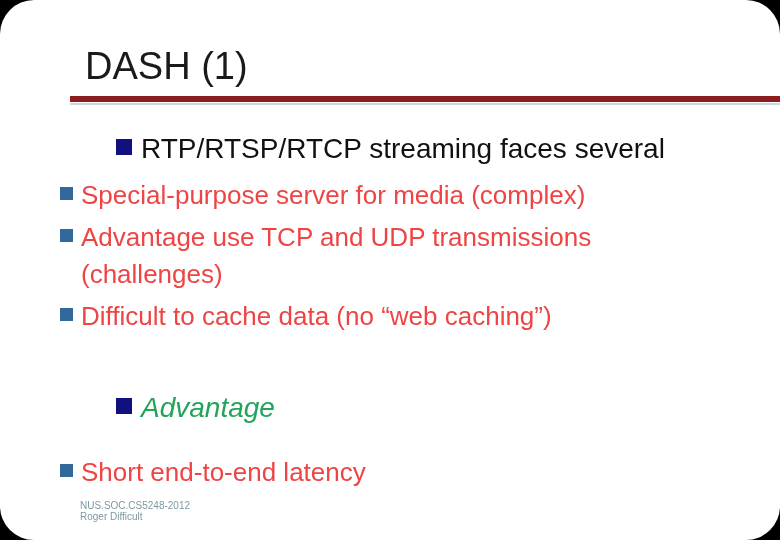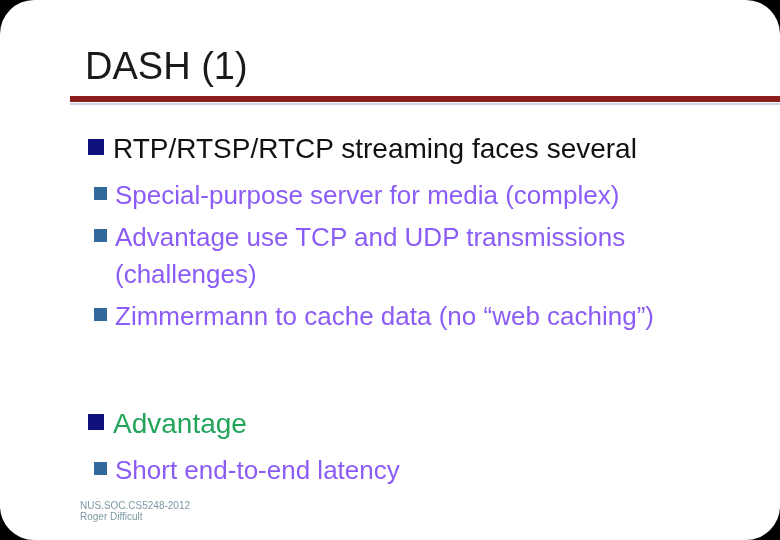--- a/index.html
+++ b/index.html
@@ -48,30 +48,30 @@
     position: absolute;
     left: 0;
     top: 130px;
     width: 780px;
   }
   .item {
     display: flex;
     align-items: flex-start;
   }
   .l1 {
-    padding-left: 88px;
+    padding-left: 116px;
     font-size: 28px;
     line-height: 38px;
     color: #111111;
   }
   .l2 {
-    padding-left: 94px;
+    padding-left: 60px;
     font-size: 26px;
     line-height: 37px;
-    color: #8b5cf6;
+    color: #ef4444;
     margin-top: 5px;
   }
   .sq1 {
     flex: 0 0 auto;
     width: 16px;
     height: 16px;
     background: #10107E;
     margin-top: 9px;
     margin-right: 9px;
   }
@@ -79,22 +79,22 @@
     flex: 0 0 auto;
     width: 13px;
     height: 13px;
     background: #31699B;
     margin-top: 10px;
     margin-right: 8px;
   }
   .red  { color: #A61B1B; }
   .green{ color: #22A45B; }
   .group-gap { margin-top: 9px; }
-  .advantage { margin-top: 70px; }
-  .adv-sub   { margin-top: 9px; }
+  .advantage { margin-top: 54px; font-style: italic; }
+  .adv-sub   { margin-top: 27px; }
   .footer {
     position: absolute;
     left: 80px;
     top: 500px;
     font-size: 10px;
     line-height: 11px;
     color: #7E98A3;
   }
 </style>
 </head>
@@ -126,21 +126,21 @@
       <span class="sq2"></span>
       <div>
         <span>Advantage use TCP and UDP transmissions</span><br>
         <span>(challenges)</span>
       </div>
     </div>
 
     <div class="item l2">
       <span class="sq2"></span>
       <div>
-        <span>Zimmermann to cache data (no “web caching”)</span>
+        <span>Difficult to cache data (no “web caching”)</span>
       </div>
     </div>
 
     <div class="item l1 advantage">
       <span class="sq1"></span>
       <div>
         <span class="green">Advantage</span>
       </div>
     </div>
 

